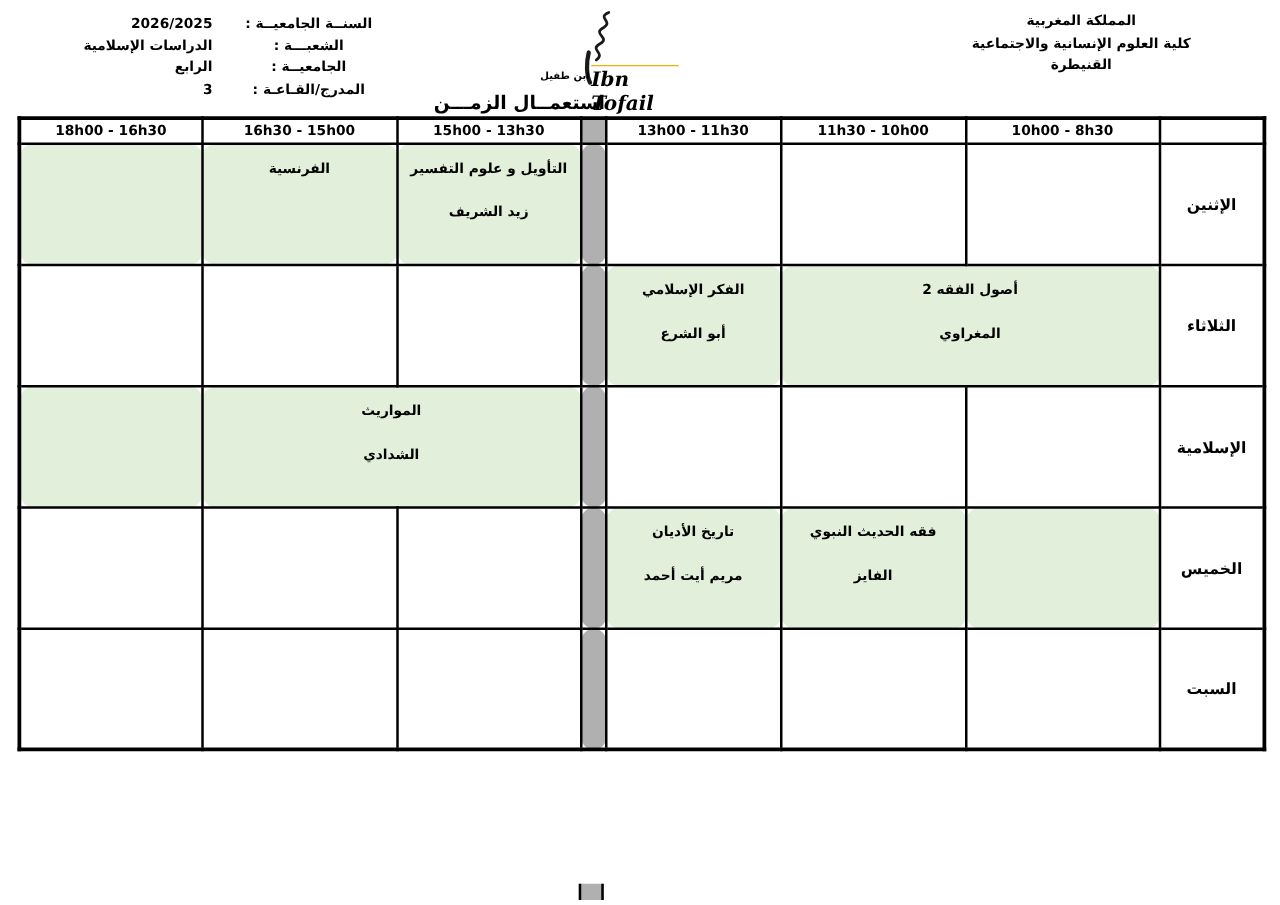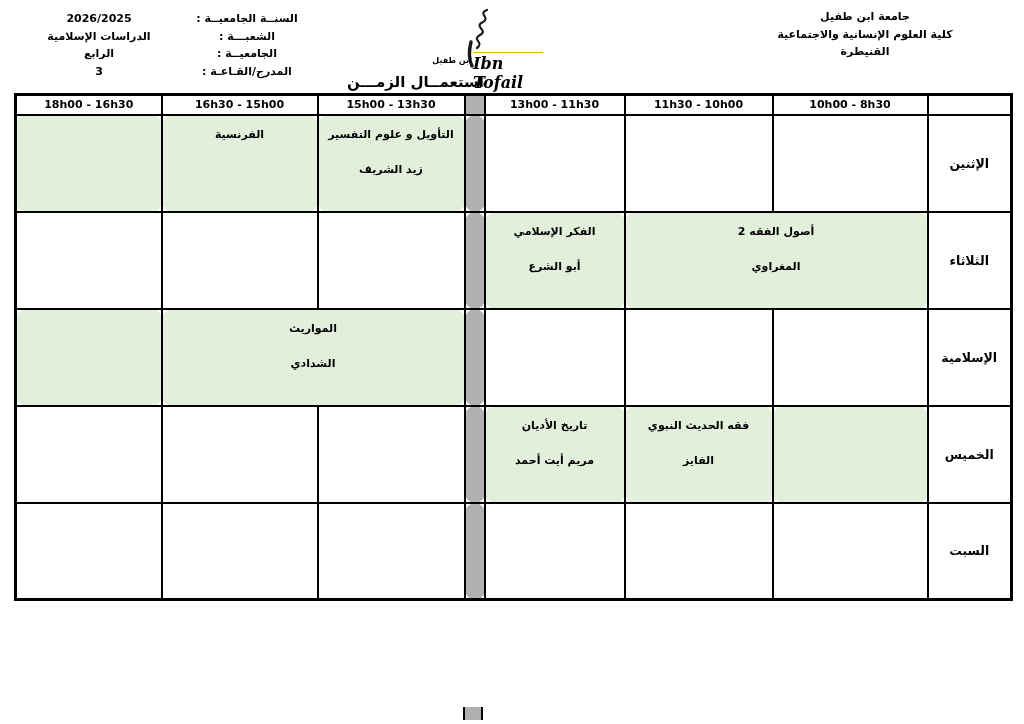--- a/index.html
+++ b/index.html
@@ -7,21 +7,21 @@
     --separator:#b0b0b0;
     --border:#000000;
   }
   html,body{margin:0;padding:0;}
   body{
     width:1024px;height:724px;position:relative;background:#ffffff;
     font-family:"DejaVu Sans", sans-serif;font-weight:700;color:#000;
     overflow:hidden;
   }
   
-  .info-values{position:absolute;left:28px;top:10px;width:142px;text-align:center;}
+  .info-values{position:absolute;left:28px;top:10px;width:142px;}
   .info-values div{height:17.5px;line-height:17.5px;font-size:11px;}
   .info-labels{position:absolute;left:176px;top:10px;width:142px;text-align:center;}
   .info-labels div{height:17.5px;line-height:17.5px;font-size:11px;}
   .inst-block{position:absolute;left:735px;top:8px;width:260px;text-align:center;}
   .inst-block div{height:17.5px;line-height:17.5px;font-size:11px;}
   
   .logo{position:absolute;left:425px;top:4px;width:120px;height:74px;}
   .logo svg{position:absolute;left:0;top:0;}
   .logo-latin{position:absolute;left:48px;top:48px;width:70px;font-family:"DejaVu Serif", serif;
     font-style:italic;font-weight:700;font-size:16px;border-top:1px solid #eab308;padding-top:1px;text-align:left;}
@@ -62,21 +62,21 @@
 <div class="logo">
   <svg width="120" height="74" viewBox="0 0 120 74">
     <path d="M62,6 C52,10 66,13 58,18 C48,23 64,26 55,31 C46,36 60,38 52,44" fill="none" stroke="#1a1a1a" stroke-width="2.2" stroke-linecap="round"></path>
     <path d="M46,38 C44,46 44,56 47,62" fill="none" stroke="#1a1a1a" stroke-width="3.4" stroke-linecap="round"></path>
   </svg>
   <div class="logo-latin">Ibn Tofail</div>
   <div class="logo-ar">ابن طفيل</div>
 </div>
 
 <div class="inst-block">
-  <div dir="rtl">جامعة ابن طفيل</div>
+  <div dir="rtl">المملكة المغربية</div>
   <div dir="rtl">كلية العلوم الإنسانية والاجتماعية</div>
   <div dir="rtl">القنيطرة</div>
 </div>
 
 <div class="doc-title" dir="rtl">استعمــال الزمـــن</div>
 
 <table class="tt" dir="ltr">
   <colgroup>
     <col style="width:146px">
       <col style="width:156px">

